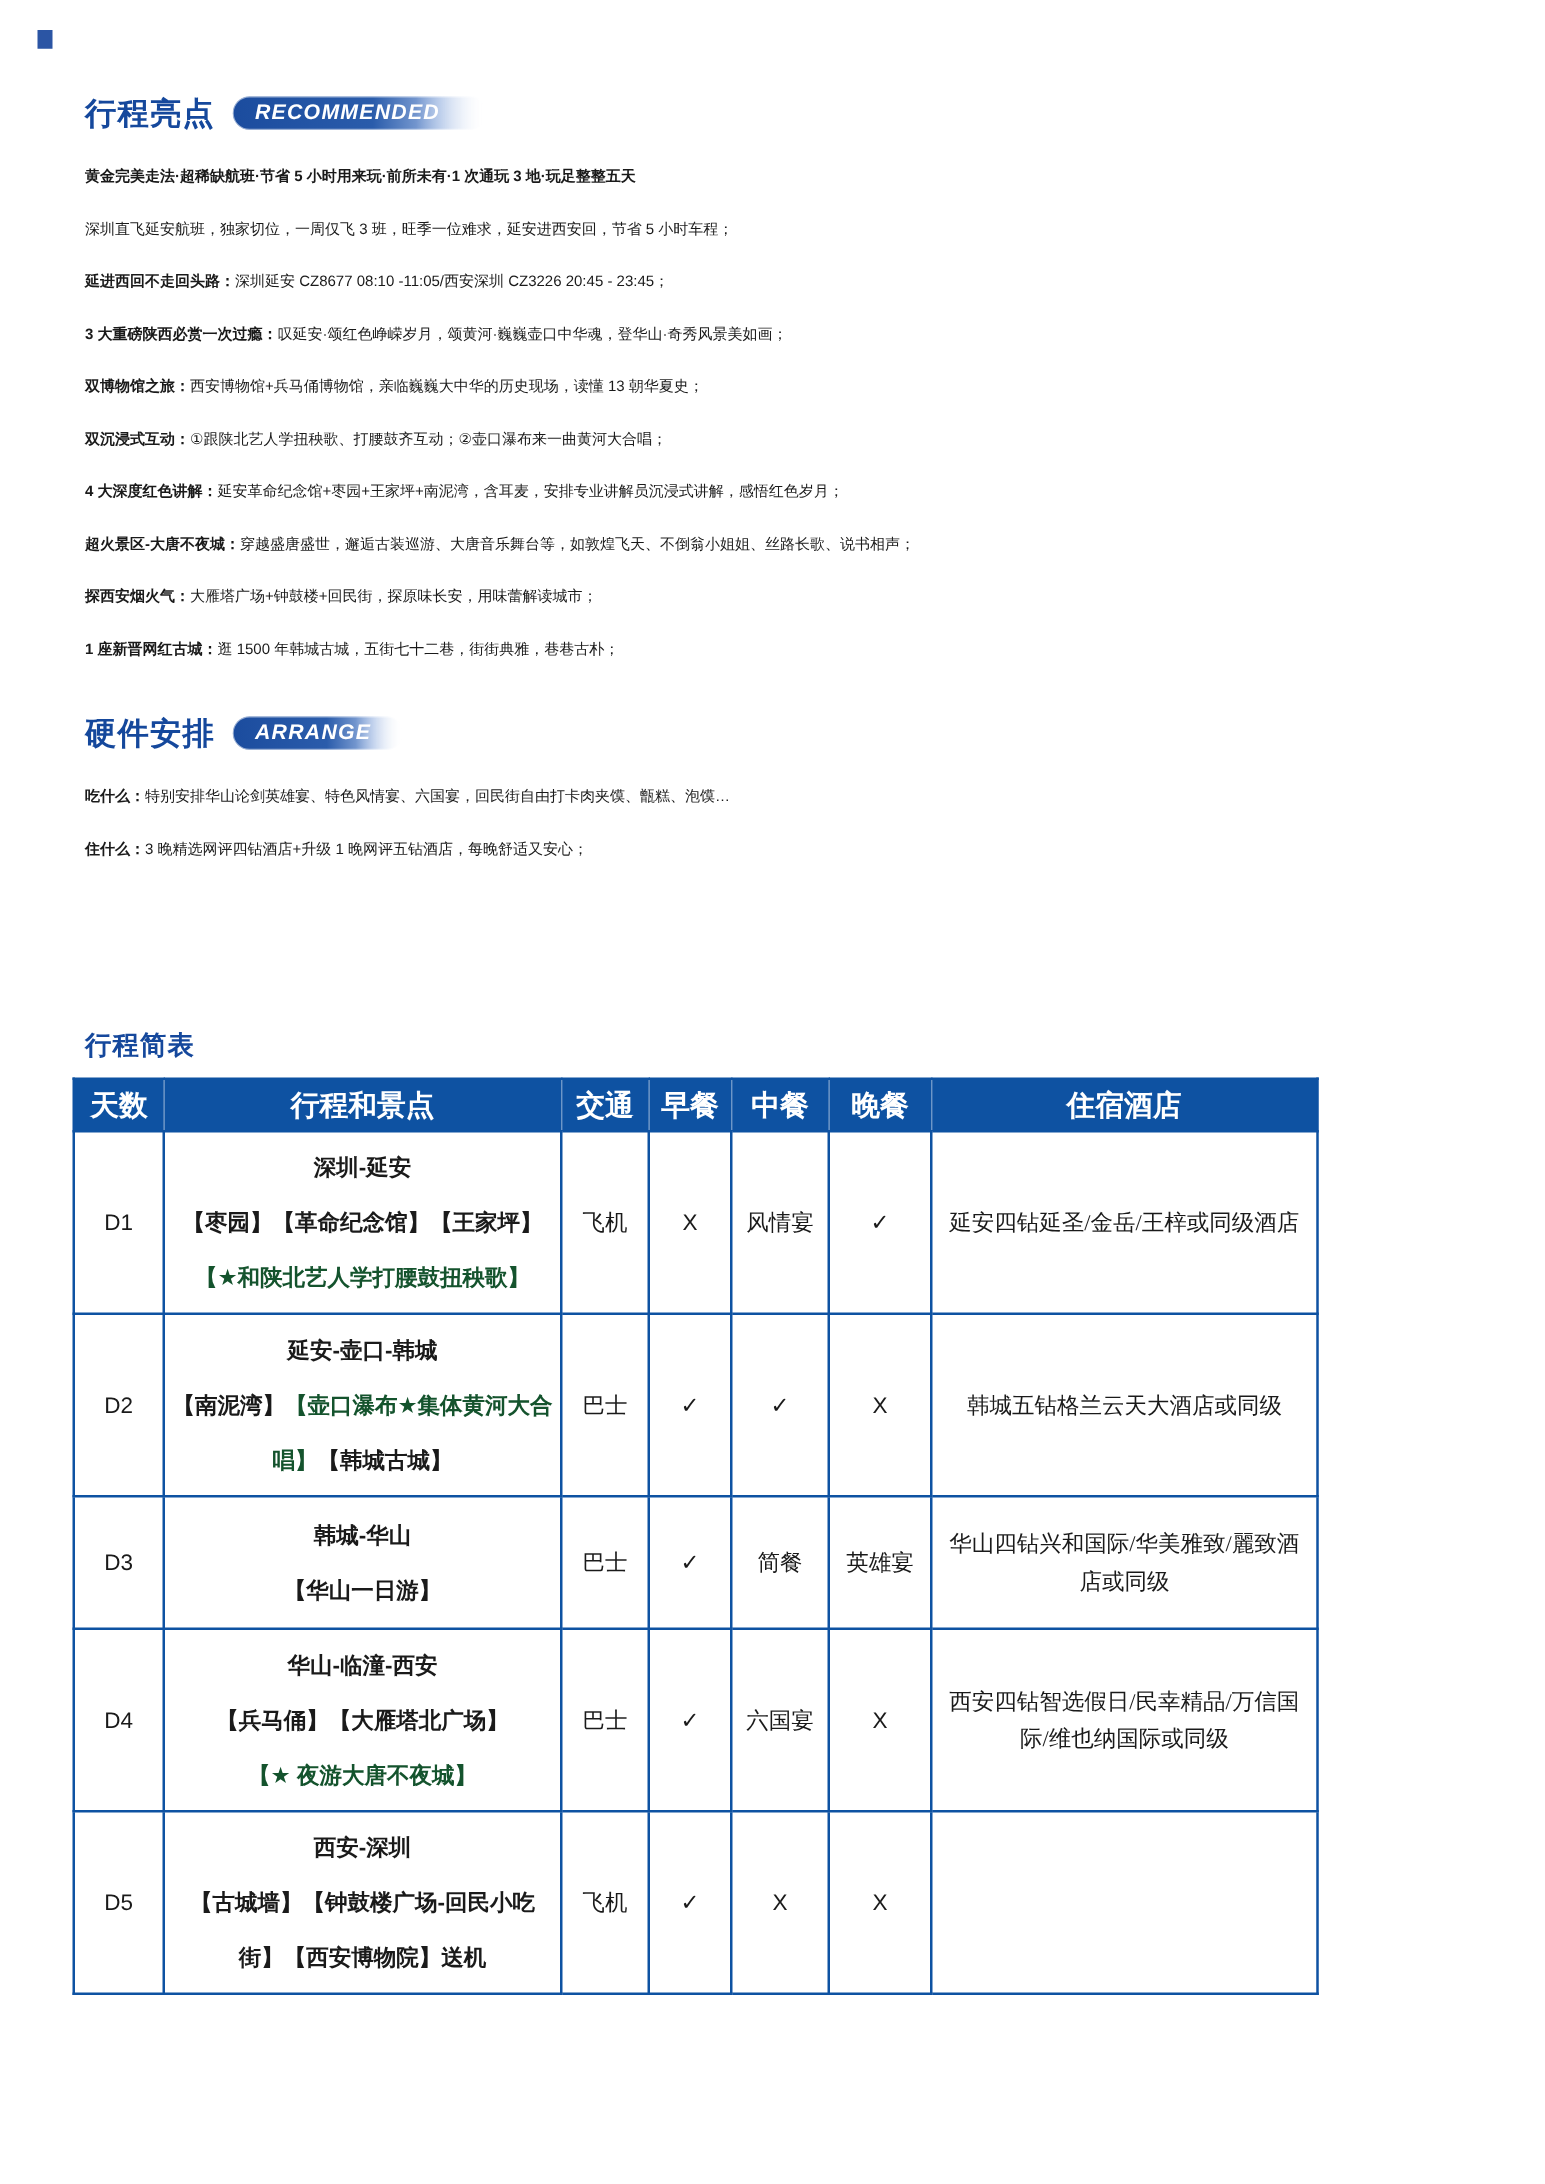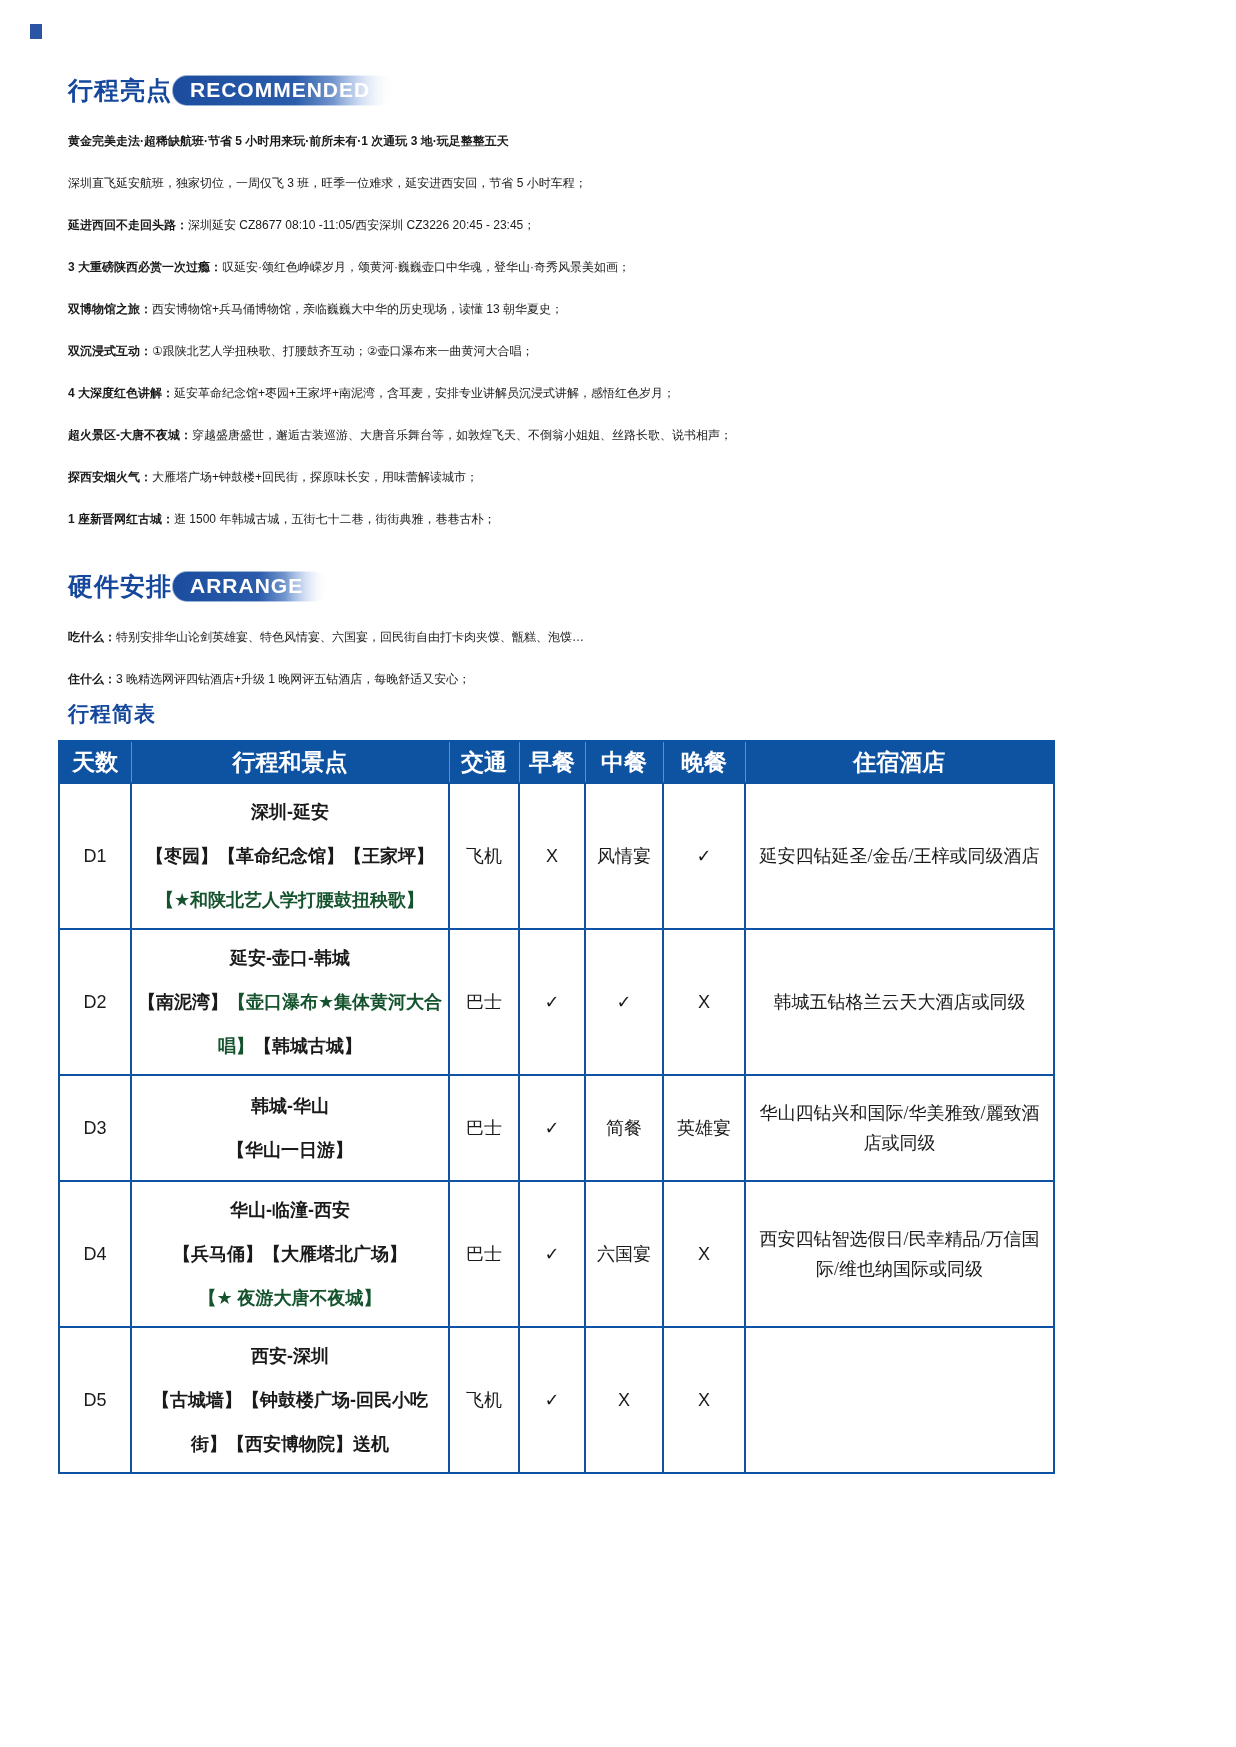--- a/index.html
+++ b/index.html
@@ -3,41 +3,41 @@
 <meta charset="utf-8">
 <style>
   html,body{margin:0;padding:0;background:#ffffff;}
   body{width:1236px;height:1747px;position:relative;overflow:hidden;
        font-family:"Liberation Sans","DejaVu Sans",sans-serif;color:#1a1a1a;}
   .page{position:absolute;inset:0;}
   .corner-mark{position:absolute;left:30px;top:24px;width:12px;height:15px;background:#2b55a4;}
   .content{padding:74px 70px 0 68px;}
 
   
-  .section-head{display:flex;align-items:center;height:32px;}
+  .section-head{display:flex;align-items:center;gap:14px;height:32px;}
   .sec-title{font-size:25px;font-weight:800;color:#15489c;letter-spacing:1px;}
-  .badge{display:inline-block;color:#ffffff;font-weight:700;font-size:21px;letter-spacing:1px;
+  .badge{display:inline-block;color:#ffffff;font-weight:700;font-size:17px;letter-spacing:1px;
          padding:3px 26px 4px 18px;border-radius:15px;
          background:linear-gradient(90deg,#1b4c9e 0%,#2a5cab 55%,#9db7e2 82%,rgba(255,255,255,0) 100%);
          box-shadow:inset 0 0 0 1px rgba(255,255,255,0.55);
          -webkit-mask-image:linear-gradient(90deg,#000 72%,transparent 99%);
-         mask-image:linear-gradient(90deg,#000 72%,transparent 99%);}
+         mask-image:linear-gradient(90deg,#000 72%,transparent 99%);font-style:italic;}
   .badge-rec{min-width:160px;}
   .badge-arr{min-width:92px;}
 
   
   .hl-list{margin-top:14px;font-size:12px;}
   .hl-line{line-height:42px;}
   .seg-bold{font-weight:700;}
   .seg-normal{font-weight:400;}
 
   .arrange-head{margin-top:30px;}
 
   
-  .table-title{font-size:21px;font-weight:800;color:#15489c;letter-spacing:1px;}
+  .table-title{margin-top:122px;font-size:21px;font-weight:800;color:#15489c;letter-spacing:1px;}
   table.itin{border-collapse:collapse;table-layout:fixed;width:995px;margin-top:12px;margin-left:-10px;}
   table.itin col.c-day{width:72px;}
   table.itin col.c-trip{width:318px;}
   table.itin col.c-trans{width:70px;}
   table.itin col.c-bf{width:66px;}
   table.itin col.c-lu{width:78px;}
   table.itin col.c-di{width:82px;}
   table.itin col.c-hotel{width:309px;}
   table.itin thead tr{height:42px;background:#0e52a2;}
   table.itin th{color:#ffffff;font-size:23px;font-weight:700;text-align:center;

